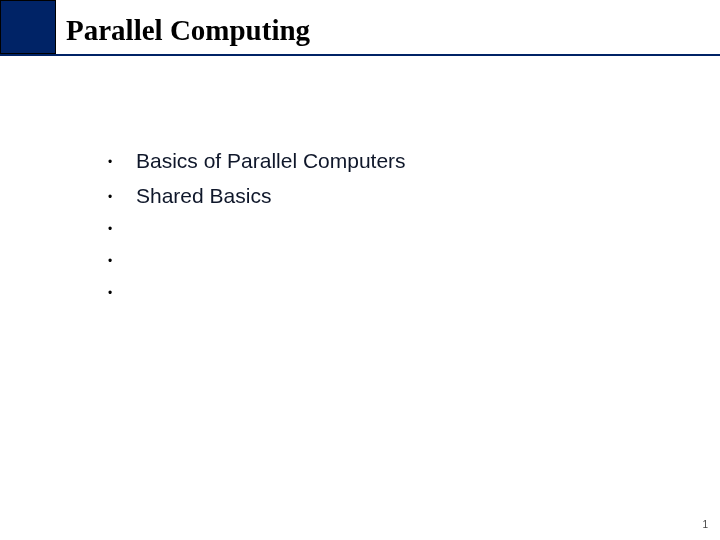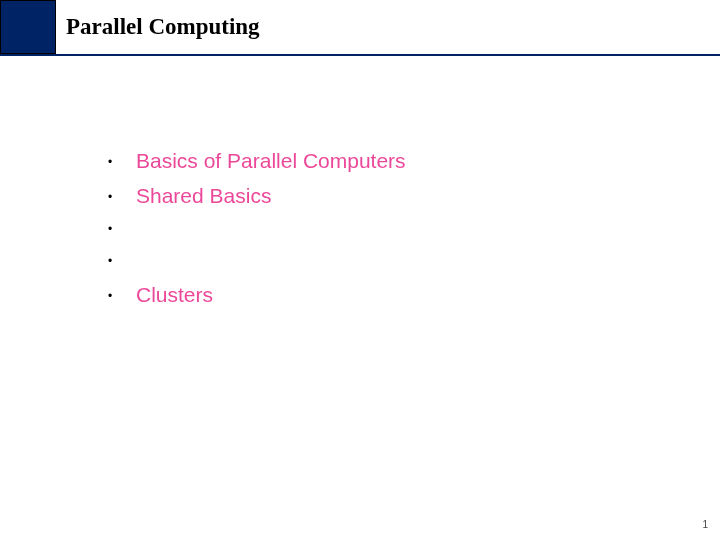--- a/index.html
+++ b/index.html
@@ -23,21 +23,21 @@
       height: 54px;
       background: #002366;
       border: 1px solid #000;
     }
     .title {
       position: absolute;
       left: 66px;
       top: 14px;
       font-family: "Times New Roman", Times, serif;
       font-weight: bold;
-      font-size: 23px;
+      font-size: 29px;
       color: #000000;
     }
     .h-rule {
       position: absolute;
       left: 0;
       top: 54px;
       width: 720px;
       height: 0;
       border-top: 2px solid #002366;
     }
@@ -54,21 +54,21 @@
     .bullet-dot {
       width: 28px;
       font-size: 12px;
       color: #000;
       line-height: 26px;
       position: relative;
       top: -2px;
     }
     .bullet-text {
       font-size: 21px;
-      color: #ec4899;
+      color: #0f172a;
       line-height: 26px;
     }
     .page-number {
       position: absolute;
       right: 12px;
       bottom: 10px;
       font-size: 10px;
       color: #444;
       font-family: Arial, sans-serif;
     }
@@ -92,17 +92,16 @@
     <span class="bullet-text">Shared Basics</span>
   </div>
   <div class="bullet-row">
     <span class="bullet-dot">•</span>
   </div>
   <div class="bullet-row">
     <span class="bullet-dot">•</span>
   </div>
   <div class="bullet-row">
     <span class="bullet-dot">•</span>
-    <span class="bullet-text">Clusters</span>
   </div>
 </div>
 
 <div class="page-number">1</div>
 
 </body></html>

